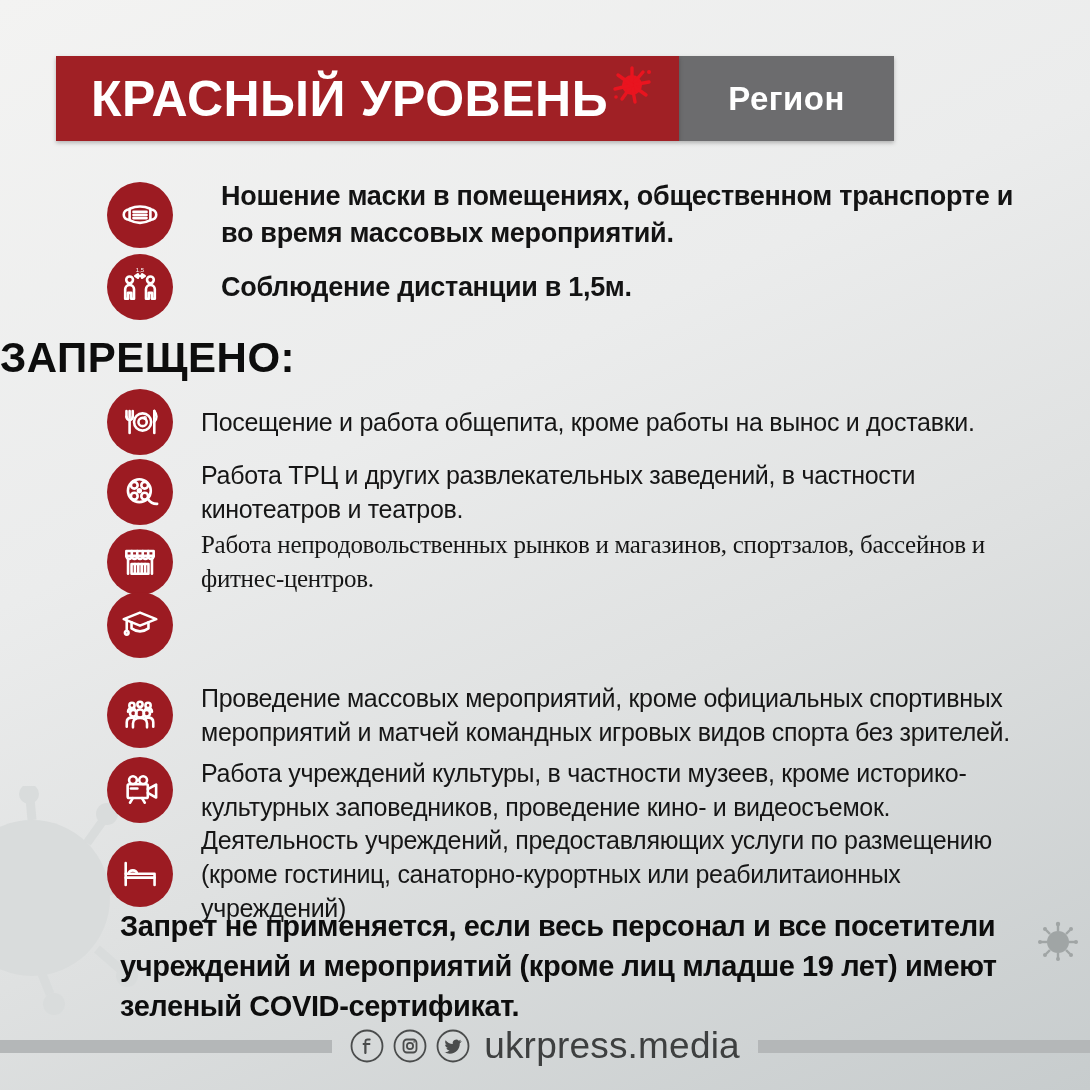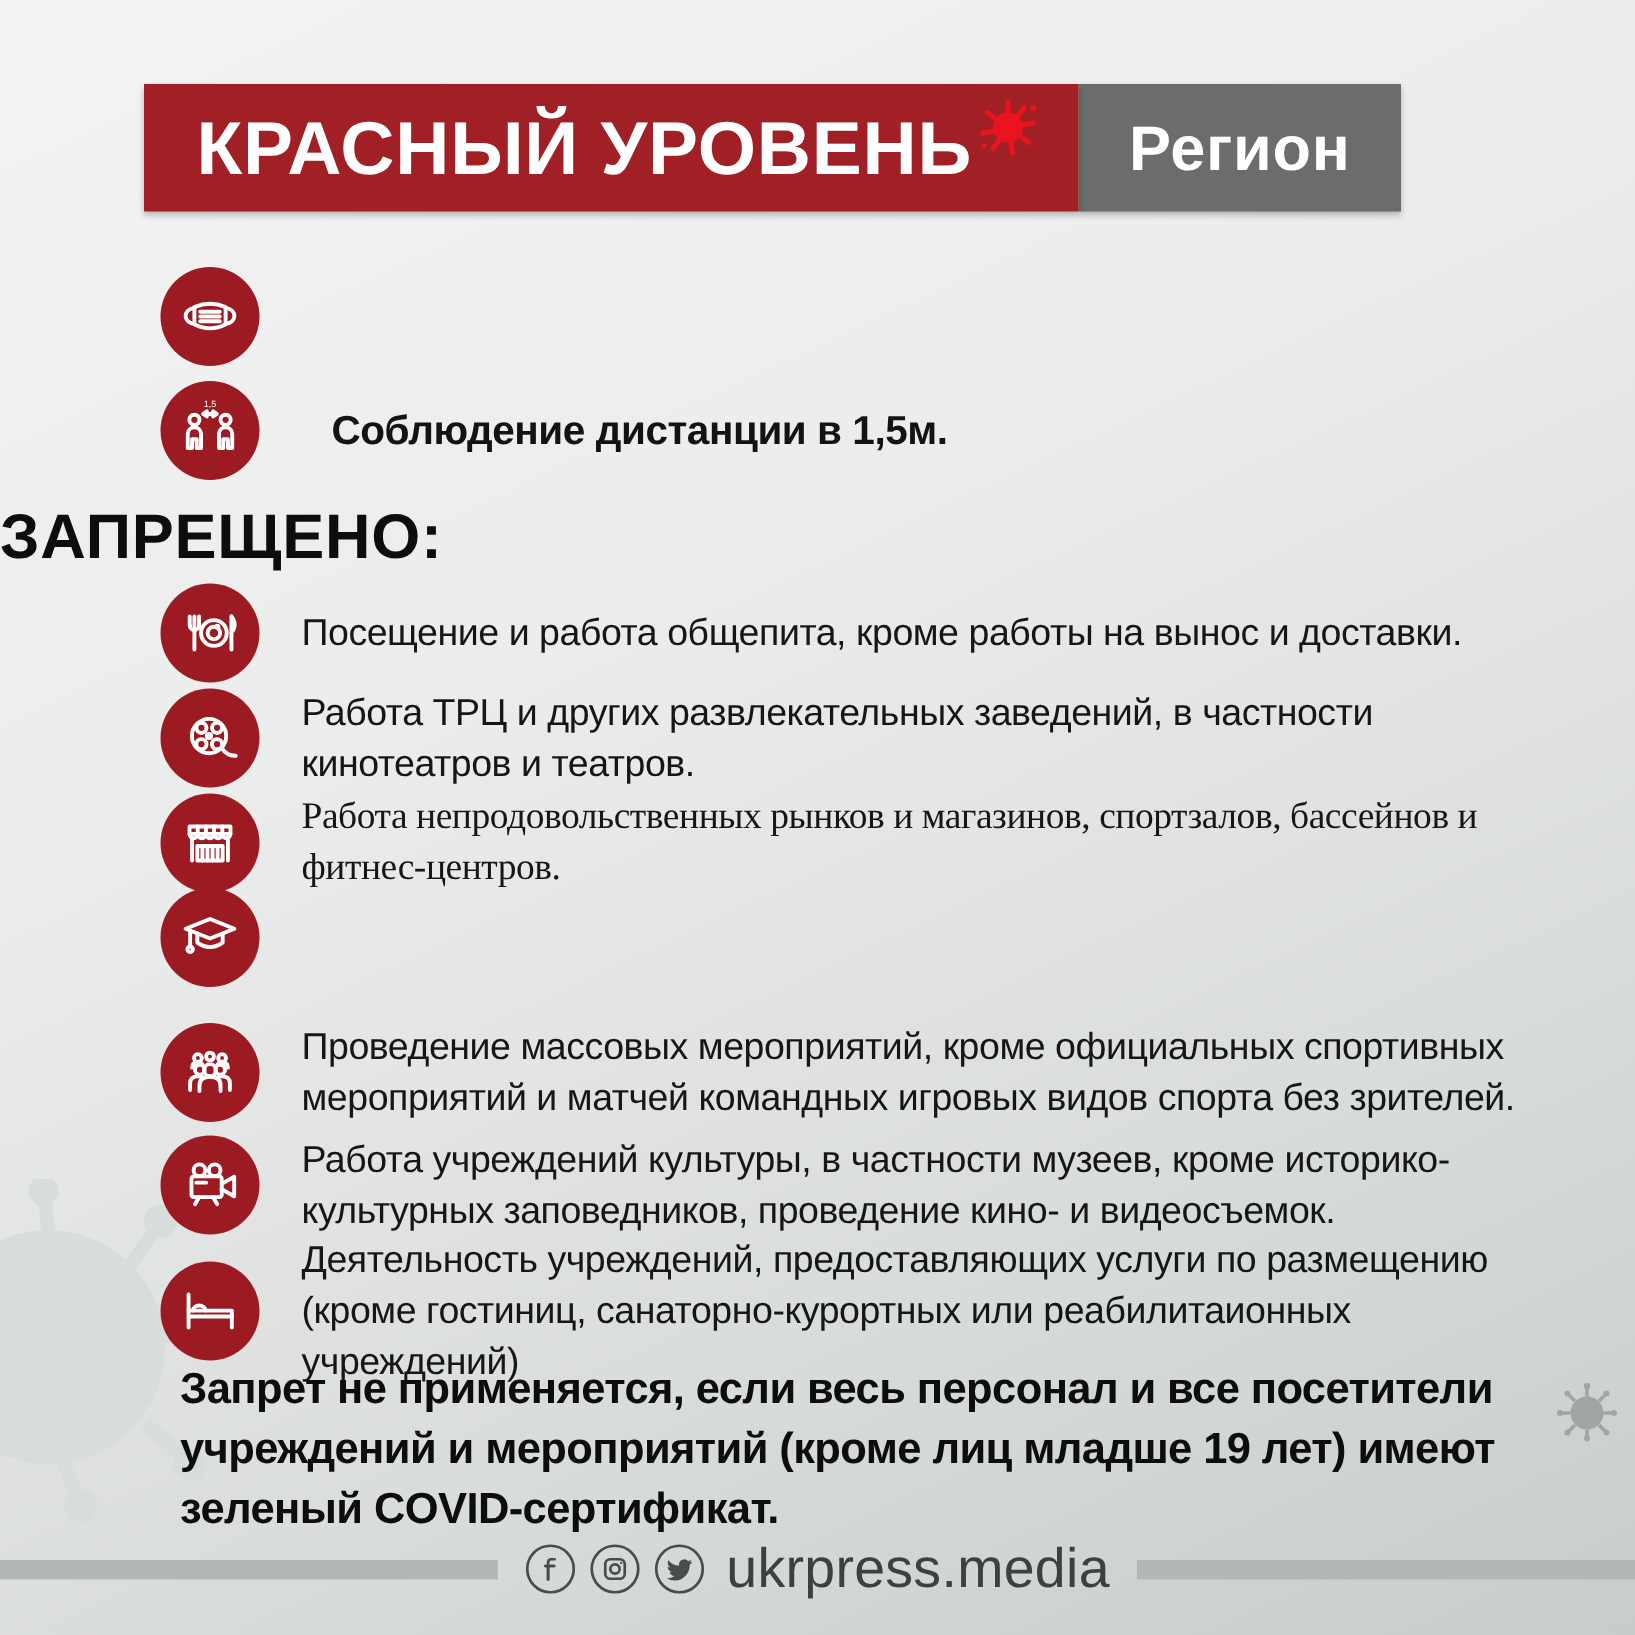--- a/index.html
+++ b/index.html
@@ -2,26 +2,26 @@
 <html><head>
 <meta charset="utf-8">
 <style>
   html,body{margin:0;padding:0;background:#888;}
   .page{
     position:relative;width:1090px;height:1090px;overflow:hidden;
     background:linear-gradient(155deg,#f3f3f2 0%,#ebecec 38%,#dfe1e1 62%,#c7cccd 100%);
     font-family:"Liberation Sans",sans-serif;color:#131313;
   }
   
-  .banner{position:absolute;left:56px;top:56px;width:838px;height:85px;display:flex;margin-left:40px;}
+  .banner{position:absolute;left:56px;top:56px;width:838px;height:85px;display:flex;}
   .banner-red{position:relative;width:728px;background:#a02025;display:flex;align-items:center;justify-content:center;box-shadow:0 2px 4px rgba(0,0,0,.25);}
   .banner-title{color:#fff;font-weight:bold;font-size:50px;letter-spacing:.5px;white-space:nowrap;transform:translateX(-18px);}
   .banner-virus{position:absolute;right:22px;top:4px;}
   .banner-gray{width:251px;background:#6c6c6e;display:flex;align-items:center;justify-content:center;box-shadow:0 2px 4px rgba(0,0,0,.25);}
-  .region-label{color:#fff;font-weight:bold;font-size:42px;letter-spacing:.5px;}
+  .region-label{color:#fff;font-weight:bold;font-size:33px;letter-spacing:.5px;}
   
   .row{position:absolute;left:107px;display:flex;align-items:center;}
   .badge{flex:0 0 66px;width:66px;height:66px;border-radius:50%;background:#9c1b22;display:flex;align-items:center;justify-content:center;}
   .badge svg{width:52px;height:52px;}
   .rule-row{gap:48px;}
   .rule-text{font-weight:bold;font-size:27px;line-height:37px;letter-spacing:-.3px;max-width:800px;}
   .list-row{gap:28px;}
   .list-text{font-size:25px;line-height:34px;letter-spacing:-.3px;max-width:848px;color:#161616;}
   .prohibited-heading{position:absolute;left:0;top:334px;width:100%;text-align:left;font-weight:bold;font-size:42px;letter-spacing:.5px;color:#0d0d0d;}
   .note{position:absolute;left:120px;top:906px;max-width:886px;font-weight:bold;font-size:29px;line-height:40px;letter-spacing:-.4px;color:#0d0d0d;}
@@ -121,20 +121,21 @@
           <g class="iconstroke">
         <path d="M12,15.2 Q20,11.8 28,15.2 L28,24 Q20,28.2 12,24 Z"></path>
         <path d="M12,15.6 C6,16.4 6,23.2 12,23.8"></path>
         <path d="M28,15.6 C34,16.4 34,23.2 28,23.8"></path>
         <line x1="15" y1="17.6" x2="25" y2="17.6"></line>
         <line x1="15" y1="20" x2="25" y2="20"></line>
         <line x1="15" y1="22.4" x2="25" y2="22.4"></line>
       </g>
         </svg>
     </div>
+    <div class="rule-text">Ношение маски в помещениях, общественном транспорте и во время массовых мероприятий.</div>
   </div>
 
   <div class="row rule-row" style="top:252px;min-height:70px;">
     <div class="badge">
       <svg viewBox="0 0 40 40">
           <g class="iconstroke" stroke-width="1.8">
         <circle cx="12" cy="14.5" r="2.6"></circle>
         <path d="M8.6,29 v-7.4 a3.4,3.4 0 0 1 3.4,-3.2 a3.4,3.4 0 0 1 3.4,3.2 V29 h-2.2 v-4.5 h-2.4 V29 Z"></path>
         <circle cx="28" cy="14.5" r="2.6"></circle>
         <path d="M24.6,29 v-7.4 a3.4,3.4 0 0 1 3.4,-3.2 a3.4,3.4 0 0 1 3.4,3.2 V29 h-2.2 v-4.5 h-2.4 V29 Z"></path>

